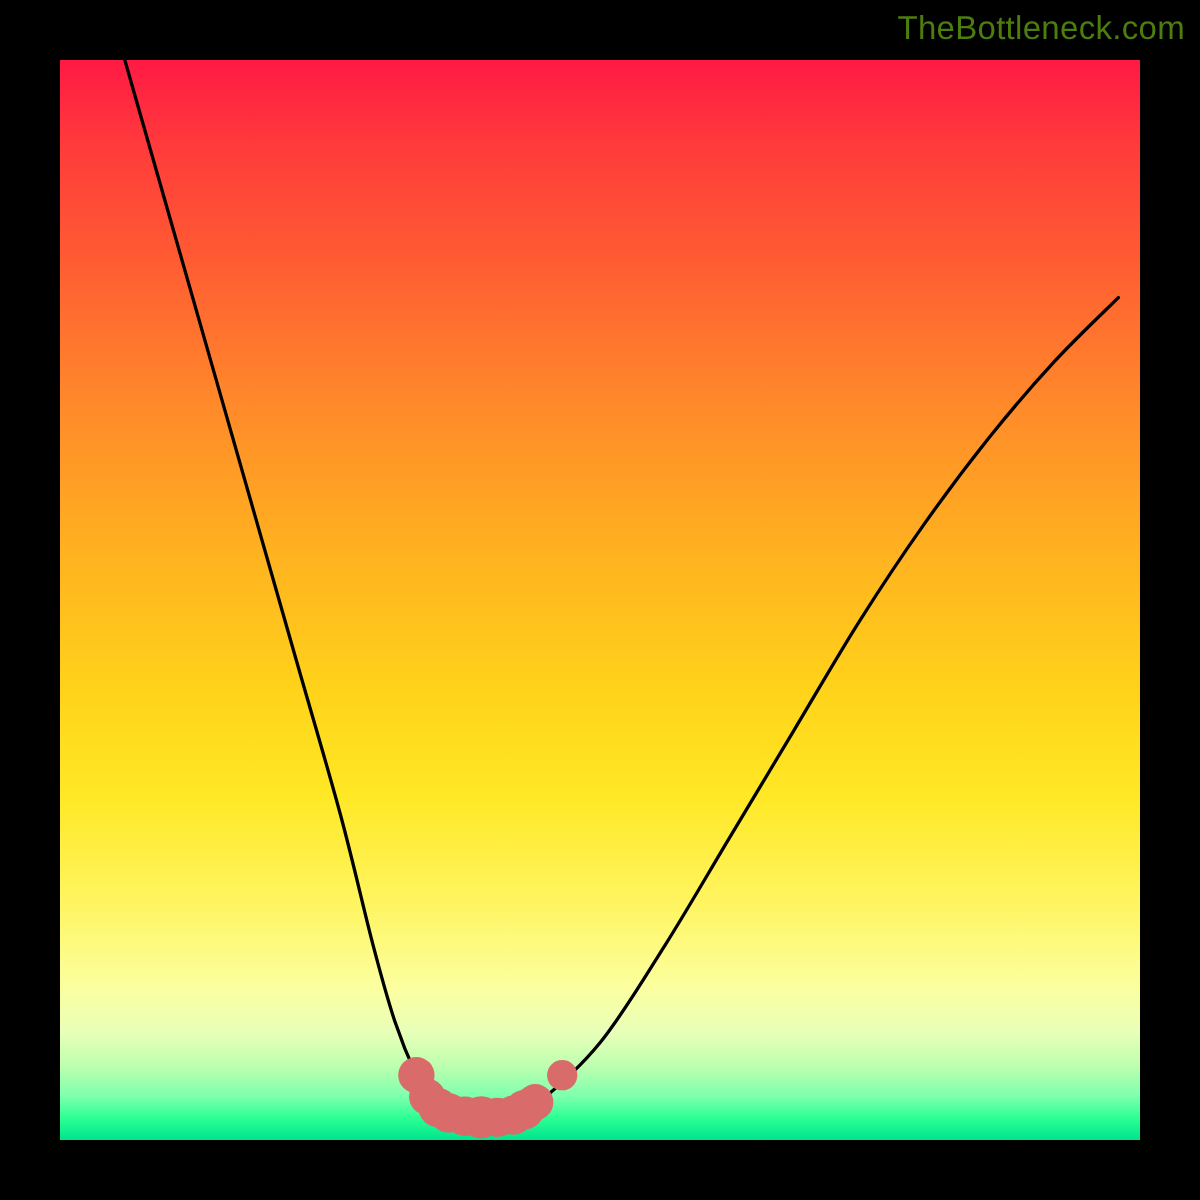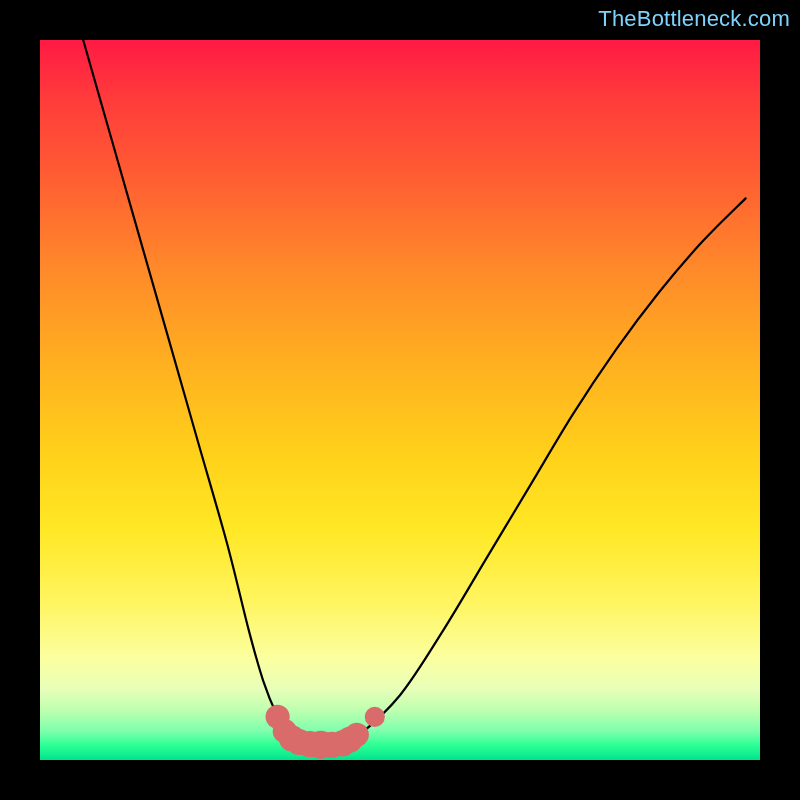--- a/index.html
+++ b/index.html
@@ -39,21 +39,21 @@
       #c0ffb0 93%,
       #7dffad 96%,
       #2bff94 98%,
       #00e48c 100%
     );
   }
   .watermark {
     position: absolute;
     top: 6px;
     right: 10px;
-    color: #7dd3fc;
+    color: #4d7c0f;
     font-size: 22px;
     font-weight: 500;
     letter-spacing: 0.2px;
     user-select: none;
   }
   svg.curve {
     position: absolute;
     left: 0;
     top: 0;
     width: 720px;

